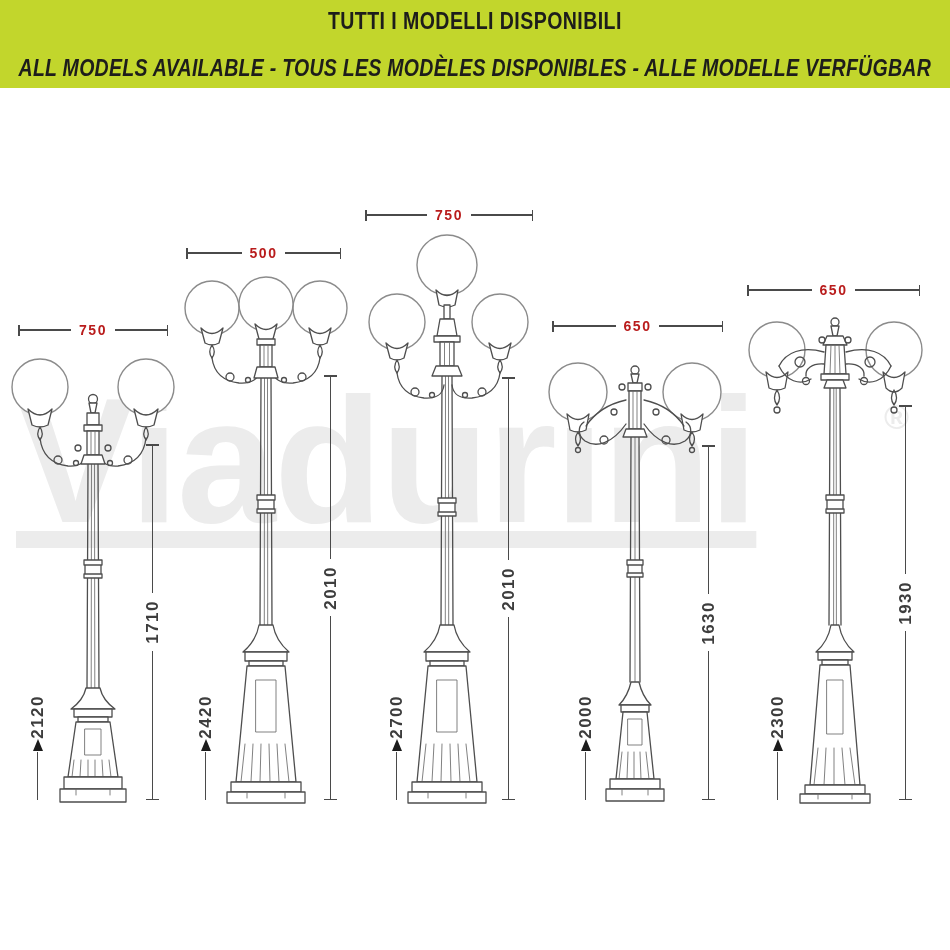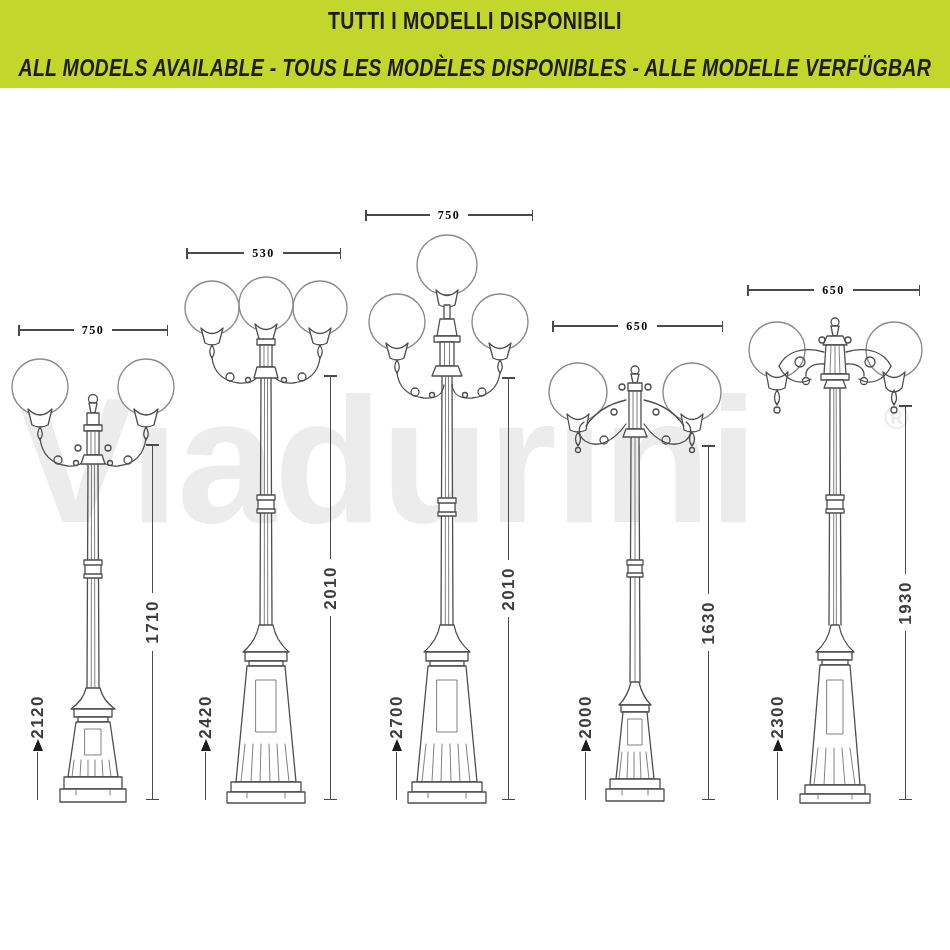--- a/index.html
+++ b/index.html
@@ -20,38 +20,39 @@
   }
   .banner-subtitle {
     font-size:23px; font-weight:bold; font-style:italic; letter-spacing:.3px;
     transform:scaleX(.85); transform-origin:center; line-height:1.1; white-space:nowrap;
   }
   
   .watermark {
     position:absolute; left:16px; top:372px; z-index:1;
     font-size:178px; font-weight:bold; letter-spacing:-2px; line-height:1; white-space:nowrap;
     user-select:none;
+    text-decoration:underline;
   }
   .regmark {
     position:absolute; left:884px; top:400px; z-index:1;
     font-size:34px; font-weight:bold; line-height:1;
   }
   
   .art { position:absolute; left:0; top:0; z-index:2; }
   .art path, .art circle, .art rect { stroke:#4e4e4e; fill:none; stroke-width:1.3; stroke-linecap:round; stroke-linejoin:round; }
   .art .globe { stroke:#8b8b8b; fill:#fff; stroke-width:1.4; }
   .art .fw    { fill:#fff; }
   .art .thin  { stroke-width:.85; stroke:#6a6a6a; }
   
   .wdim { position:absolute; display:flex; align-items:center; height:12px; z-index:3; }
   .wdim .vt { width:1.5px; height:11px; background:#4a4a4a; }
   .wdim .hl { flex:1; height:1.3px; background:#4a4a4a; }
   .dlabel {
-    padding:0 8px; font-size:12px; font-weight:600; letter-spacing:1.5px;
-    color:#000000; line-height:1; white-space:nowrap;font-family:Liberation Serif, serif;
+    padding:0 8px; font-size:14px; font-weight:600; letter-spacing:1.5px;
+    color:#b91c1c; line-height:1; white-space:nowrap;
   }
   .vdim { position:absolute; display:flex; flex-direction:column; align-items:center; width:15px; z-index:3; }
   .vdim .ht { height:1.5px; width:13px; background:#4a4a4a; }
   .vdim .vl { flex:1; width:1.3px; background:#4a4a4a; }
   .vlabel {
     font-size:17px; font-weight:600; letter-spacing:1.5px; color:#3d3d3d; line-height:1;
     writing-mode:vertical-rl; transform:rotate(180deg); padding:7px 0; white-space:nowrap;
   }
   .tdim { position:absolute; display:flex; flex-direction:column; align-items:center; width:15px; z-index:3; }
   .tdim .vlabel { padding:0 0 3px 0; }
@@ -273,21 +274,21 @@
   </div>
   <div class="tdim" style="left:30px;top:692px;height:108px">
     <span class="vlabel">2120</span>
     <i class="arrow-up"></i>
       <i class="stem"></i>
   </div>
 
   <div class="wdim" style="left:186px;top:247px;width:155px">
     <i class="vt"></i>
       <i class="hl"></i>
-    <span class="dlabel">530</span>
+    <span class="dlabel">500</span>
     <i class="hl"></i>
       <i class="vt"></i>
   </div>
   <div class="vdim" style="left:323px;top:375px;height:425px">
     <i class="ht"></i>
       <i class="vl"></i>
     <span class="vlabel">2010</span>
     <i class="vl"></i>
       <i class="ht"></i>
   </div>

